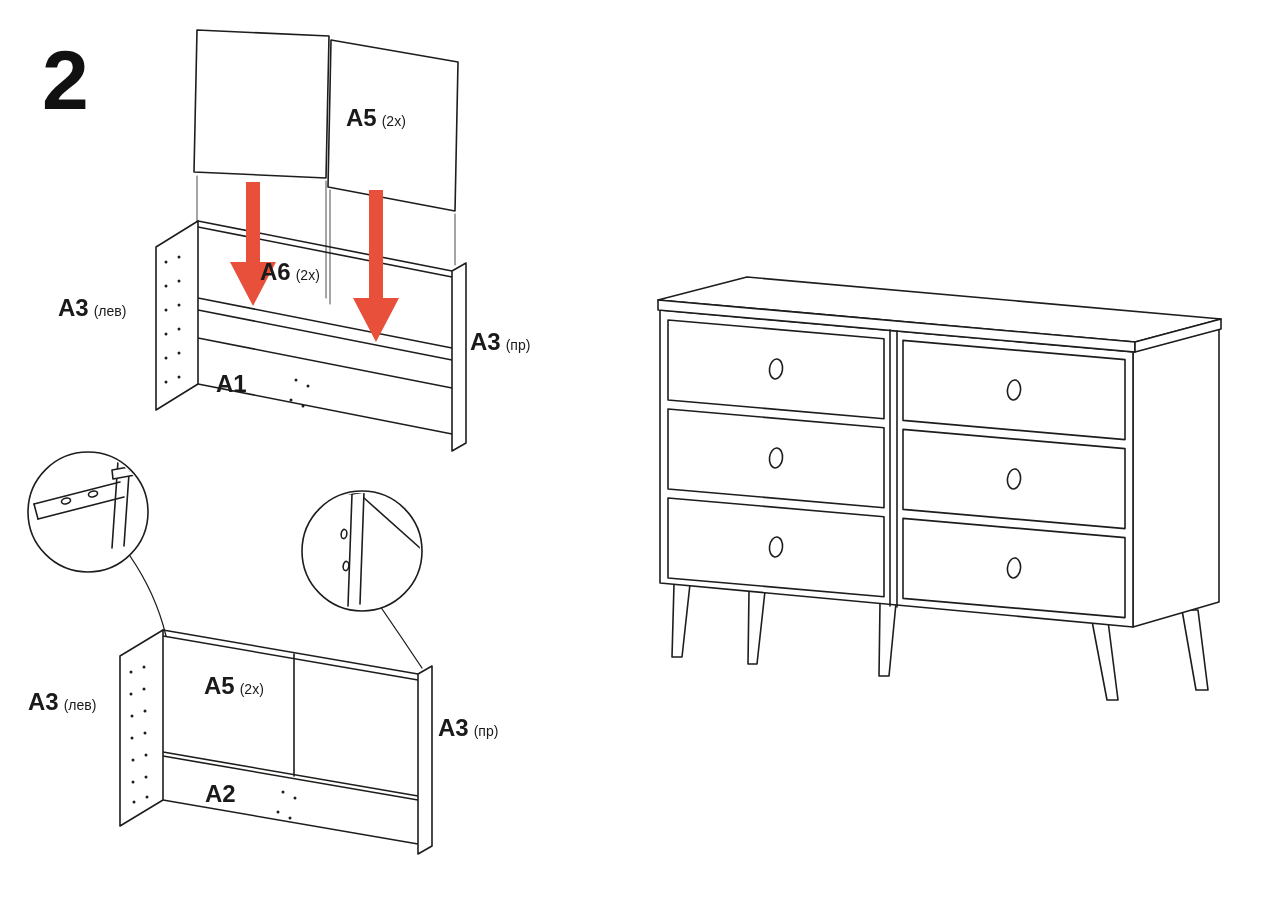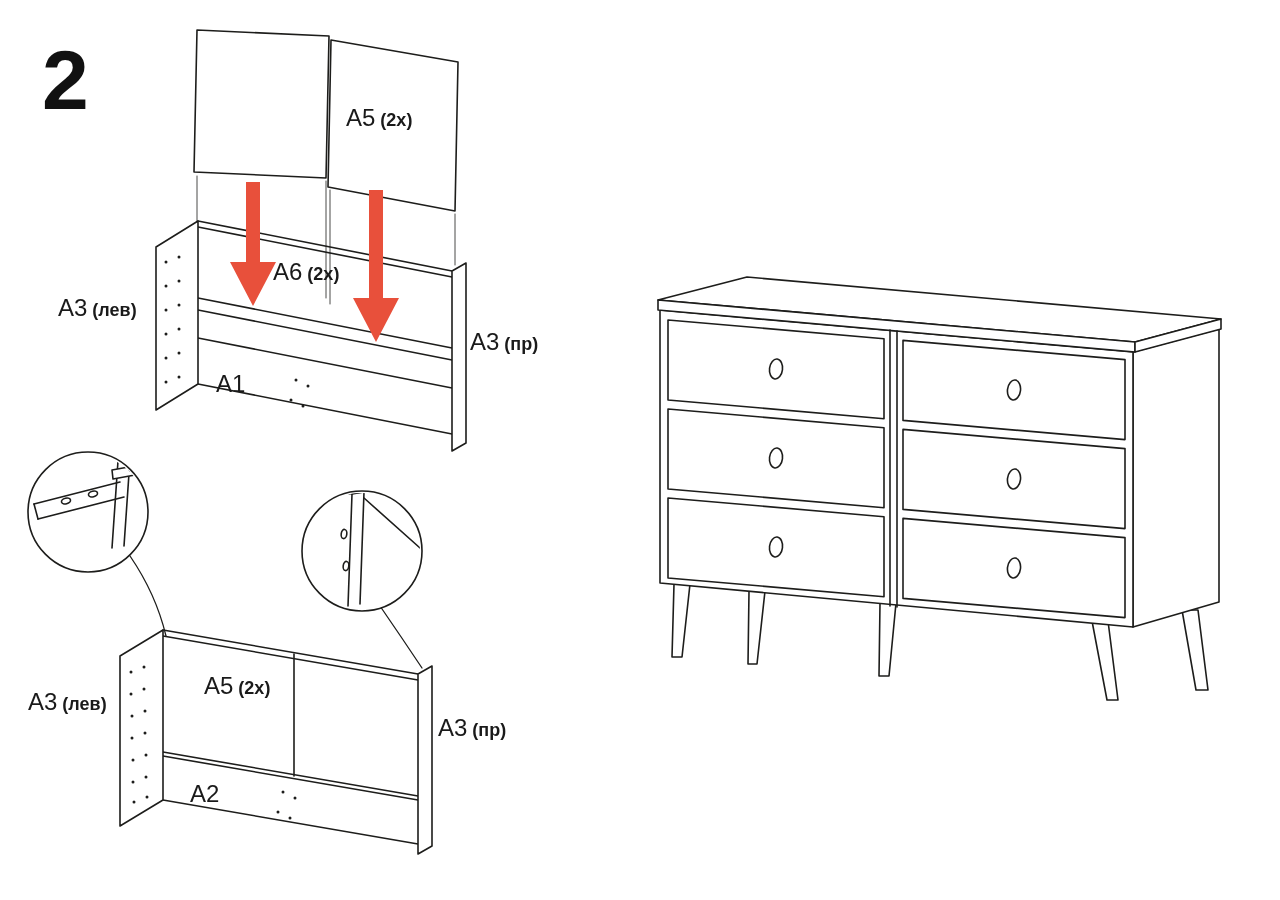--- a/index.html
+++ b/index.html
@@ -12,22 +12,22 @@
   .face { fill:#ffffff; }
   .thin { stroke-width:0.8; }
   .thin2{ stroke-width:1.3; }
   .dots circle { fill:#1d1d1b; stroke:none; }
   .arrow { stroke:none; }
   .step-number {
     position:absolute; left:42px; top:38px;
     font-size:84px; font-weight:bold; line-height:1; color:#111111;
   }
   .part-label { position:absolute; white-space:nowrap; }
-  .part-label .part { font-weight:normal; font-size:24px; }
-  .part-label .qty  { font-size:18px; margin-left:5px; font-weight:bold; }
+  .part-label .part { font-weight:bold; font-size:24px; }
+  .part-label .qty  { font-size:14px; margin-left:5px; font-weight:normal; }
 </style>
 </head>
 <body>
 
 <div class="page">
 
   <div class="step-number">2</div>
 
   <svg class="art" width="1280" height="900" viewBox="0 0 1280 900">
     <defs>
@@ -179,21 +179,21 @@
       <ellipse cx="776" cy="547" rx="6.5" ry="10" transform="rotate(7 776 547)"></ellipse>
       <ellipse cx="1014" cy="390" rx="6.5" ry="10" transform="rotate(7 1014 390)"></ellipse>
       <ellipse cx="1014" cy="479" rx="6.5" ry="10" transform="rotate(7 1014 479)"></ellipse>
       <ellipse cx="1014" cy="568" rx="6.5" ry="10" transform="rotate(7 1014 568)"></ellipse>
     </g>
   </svg>
 
   <div class="part-label" style="left:346px; top:104px">
     <span class="part">A5</span><span class="qty">(2x)</span>
   </div>
-  <div class="part-label" style="left:273px; top:258px">
+  <div class="part-label" style="left:260px; top:258px">
     <span class="part">A6</span><span class="qty">(2x)</span>
   </div>
   <div class="part-label" style="left:58px; top:294px">
     <span class="part">A3</span><span class="qty">(лев)</span>
   </div>
   <div class="part-label" style="left:216px; top:370px">
     <span class="part">A1</span><span class="qty"></span>
   </div>
   <div class="part-label" style="left:470px; top:328px">
     <span class="part">A3</span><span class="qty">(пр)</span>
@@ -201,17 +201,17 @@
 
   <div class="part-label" style="left:28px; top:688px">
     <span class="part">A3</span><span class="qty">(лев)</span>
   </div>
   <div class="part-label" style="left:204px; top:672px">
     <span class="part">A5</span><span class="qty">(2x)</span>
   </div>
   <div class="part-label" style="left:438px; top:714px">
     <span class="part">A3</span><span class="qty">(пр)</span>
   </div>
-  <div class="part-label" style="left:190px; top:780px">
+  <div class="part-label" style="left:205px; top:780px">
     <span class="part">A2</span><span class="qty"></span>
   </div>
 
 </div>
 
 </body></html>

